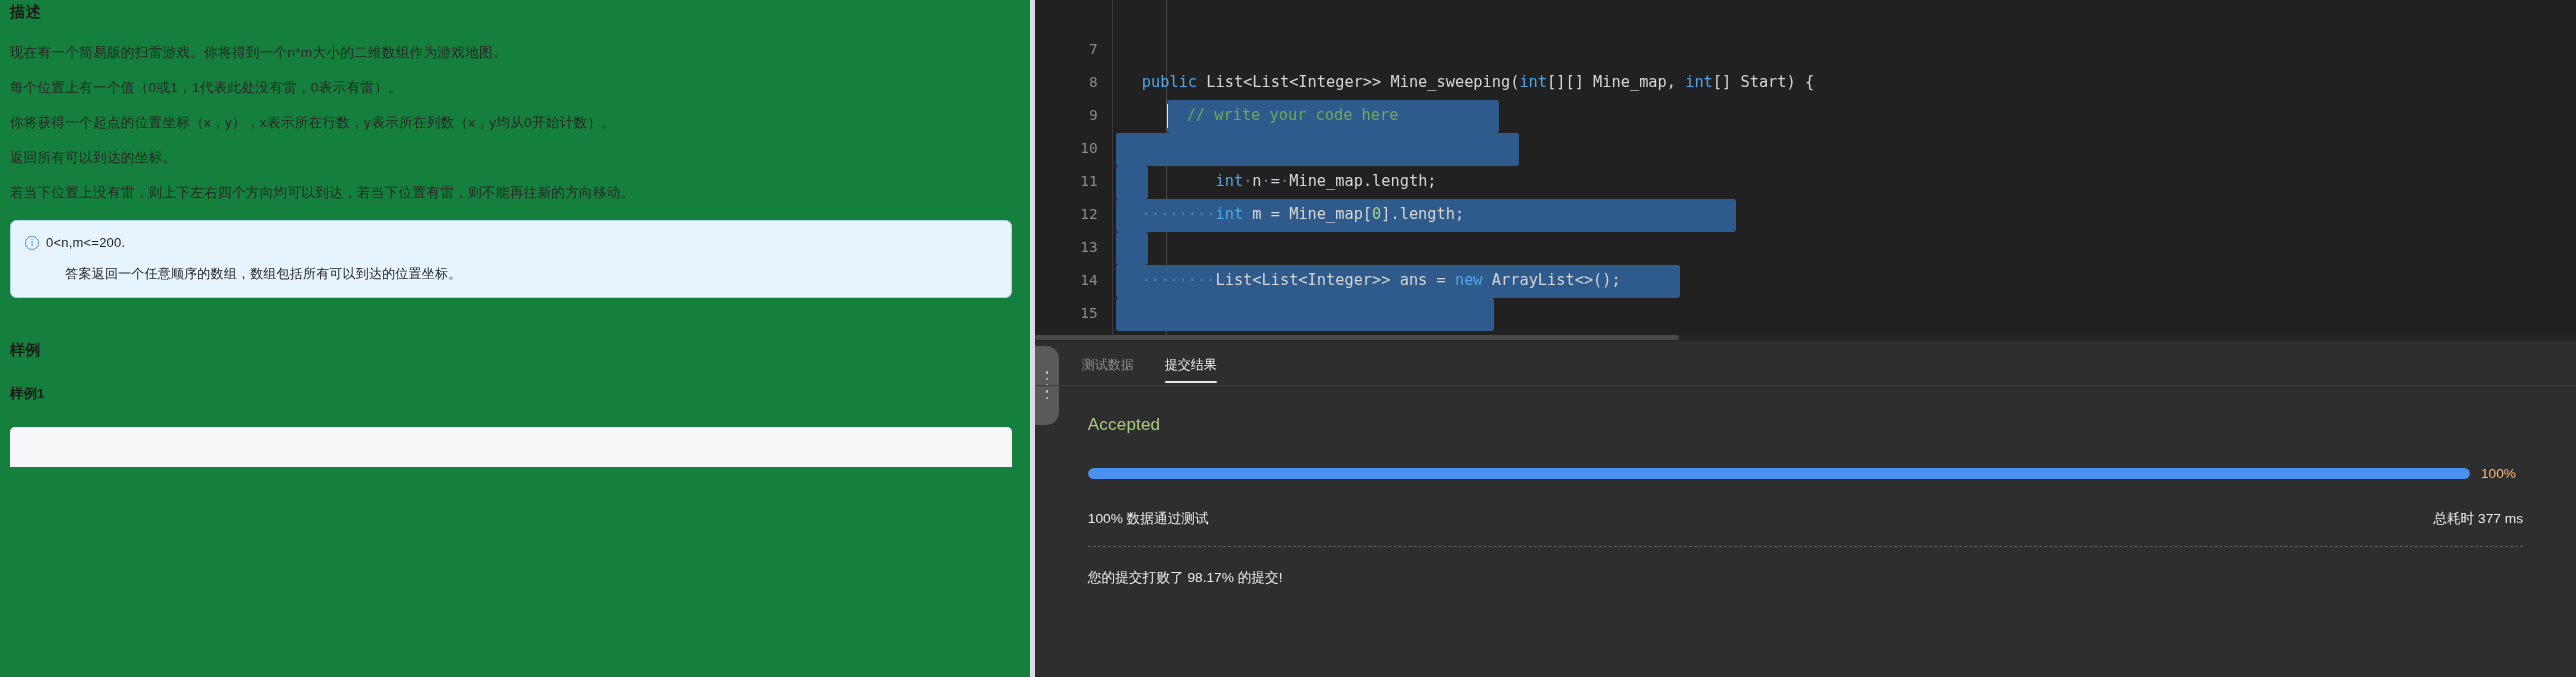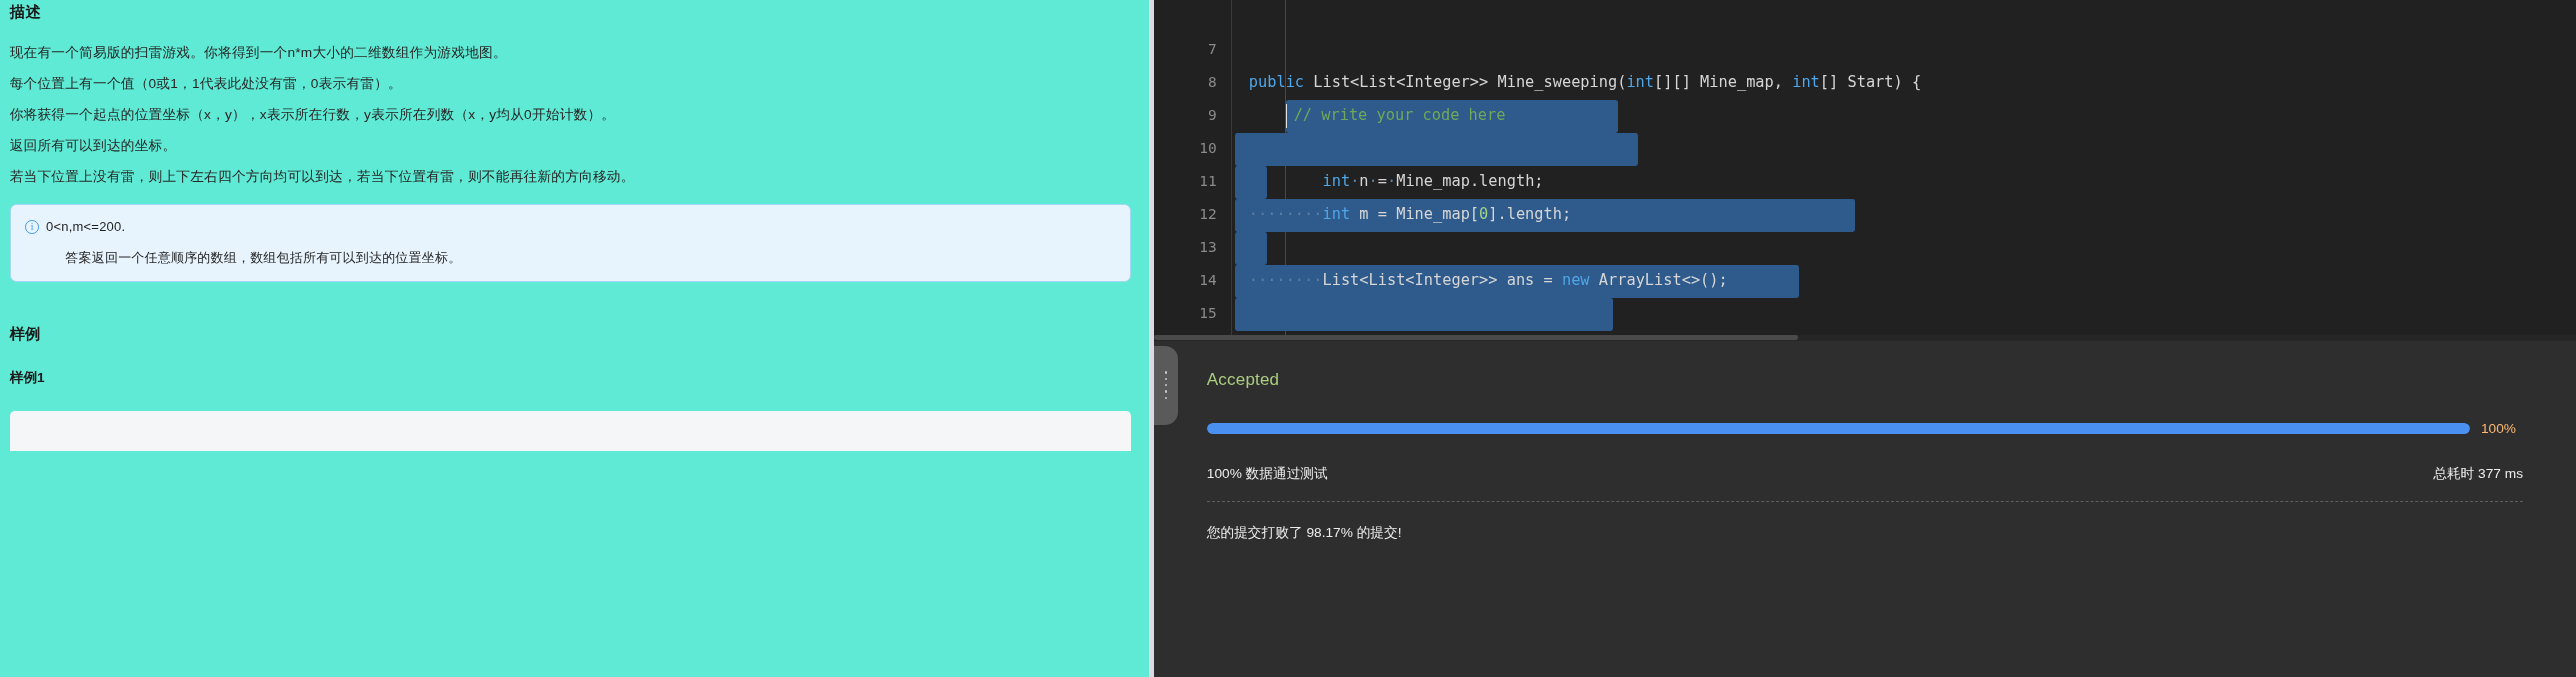--- a/index.html
+++ b/index.html
@@ -11,41 +11,42 @@
     background: #ffffff;
   }
   .app {
     display: flex;
     width: 2576px;
     height: 678px;
   }
 
   
   .left-pane {
-    width: 1149px;
+    width: 1030px;
     height: 678px;
-    background: #5eead4;
+    background: #15803d;
     padding: 0 17.7px 0 9.7px;
     overflow: hidden;
     position: relative;
   }
   .desc-heading {
     font-size: 15.3px;
     font-weight: bold;
     color: #1a1a1a;
     letter-spacing: 0.4px;
     margin-top: 1.6px;
     margin-bottom: 16px;
   }
   .desc-p {
     font-size: 13.7px;
     line-height: 27px;
     color: #262626;
     margin-bottom: 4px;
     letter-spacing: 0.2px;
+    margin-top: 8px;
   }
   .info-box {
     margin-top: 14.5px;
     background: #e8f4fd;
     border: 0.8px solid #a5d6f5;
     border-radius: 6.4px;
     padding: 13px 14.5px 14.5px 14.5px;
     display: flex;
     align-items: flex-start;
     gap: 7.2px;
@@ -151,21 +152,21 @@
   .indent-guide {
     position: absolute;
     left: 131px;
     top: 0;
     bottom: 0;
     width: 0.8px;
     background: #4a4a4a;
   }
   .code-text {
     position: absolute;
-    left: 95px;
+    left: 107px;
     color: #d6d6d6;
   }
   .sel {
     position: absolute;
     background: #2f5a8c;
     border-radius: 2.4px;
     height: 33px;
     z-index: 0;
   }
   .code-text .kw   { color: #4fa6e8; }
@@ -405,20 +406,25 @@
       <div class="drag-handle">
         <span class="drag-dots">
           <i></i>
             <i></i>
             <i></i>
             <i></i>
             <i></i>
         </span>
       </div>
 
+      <div class="tabs">
+        <div class="tab">测试数据</div>
+        <div class="tab active">提交结果</div>
+        <div class="tabs-underline"></div>
+      </div>
 
       <div class="result-body">
         <div class="verdict">Accepted</div>
 
         <div class="progress-row">
           <div class="progress-track">
             <div class="progress-fill"></div>
           </div>
           <div class="progress-pct">100%</div>
         </div>

